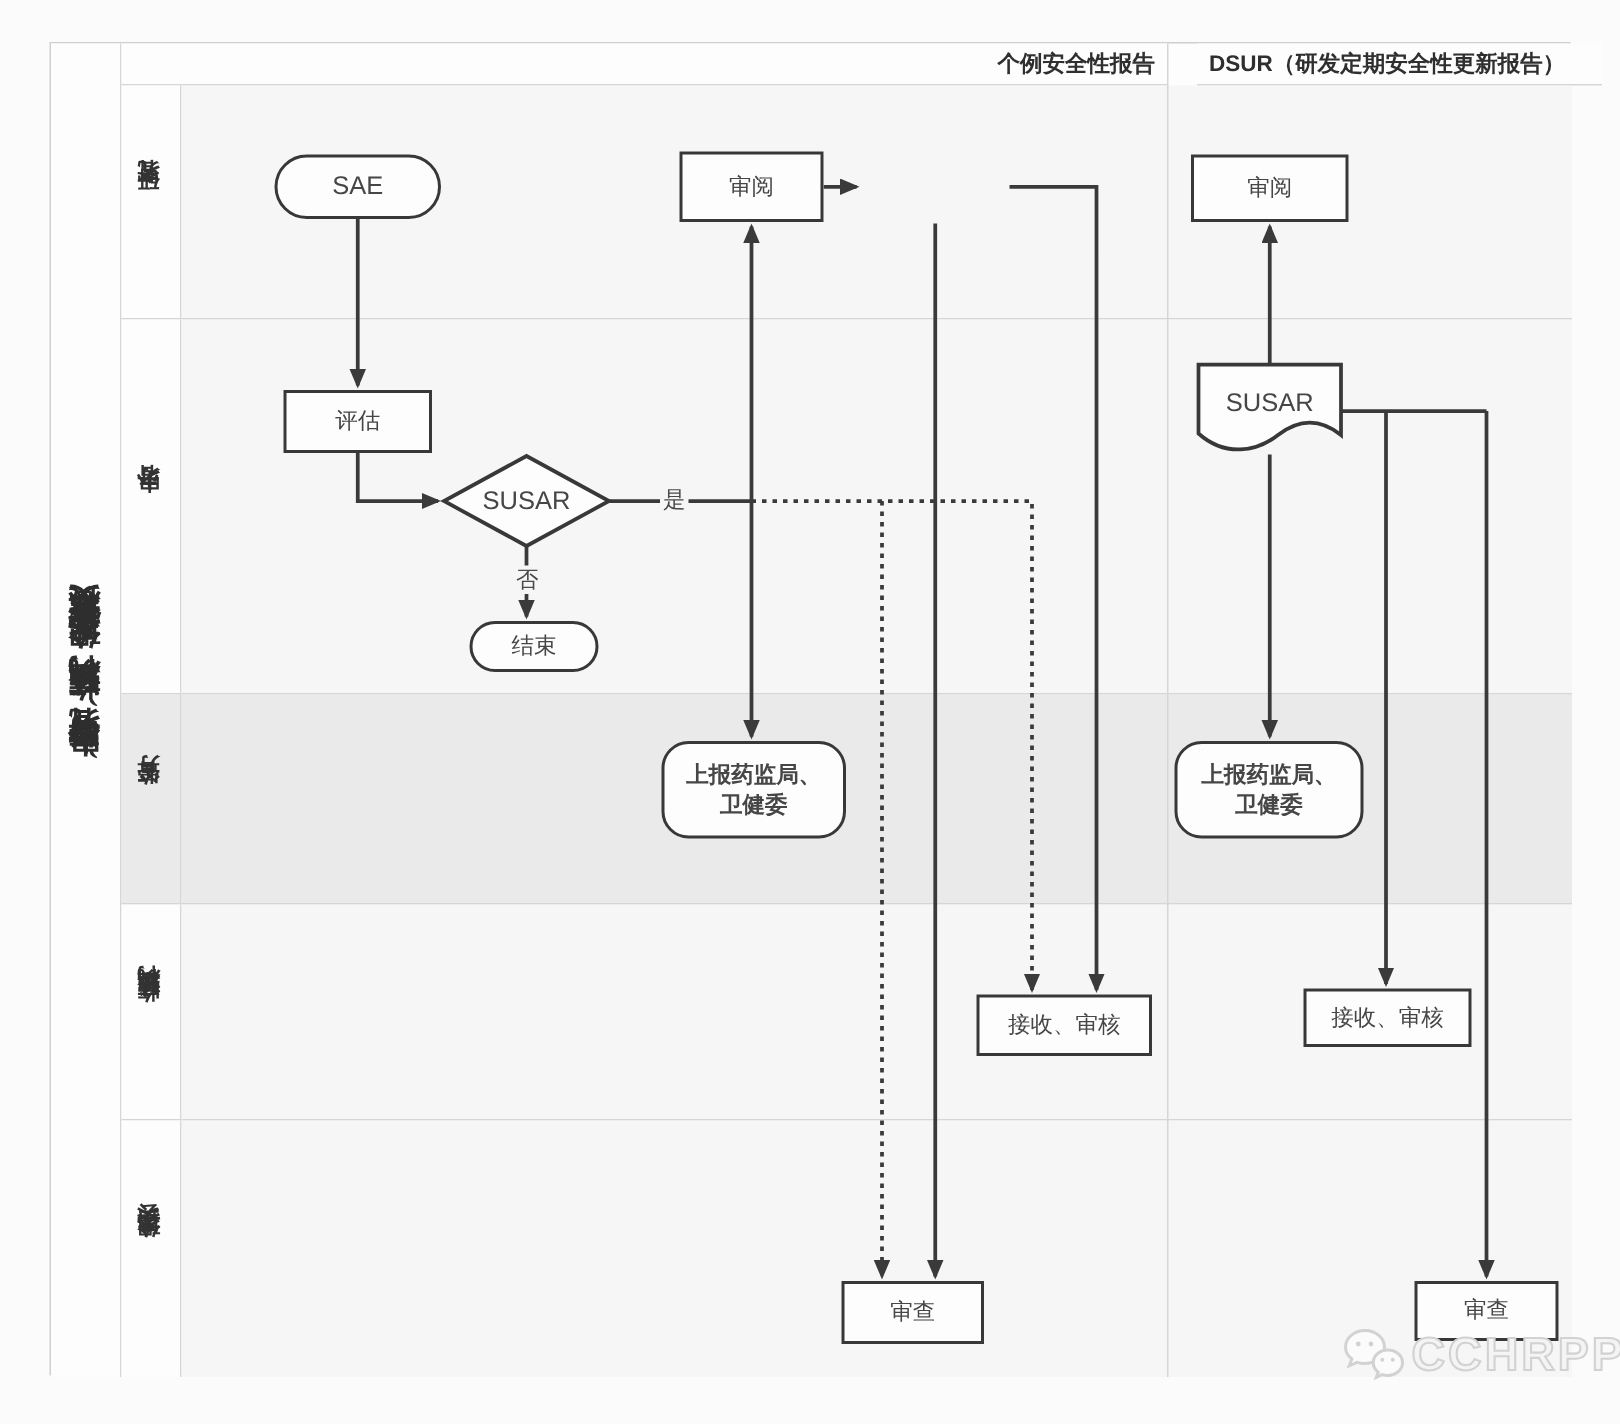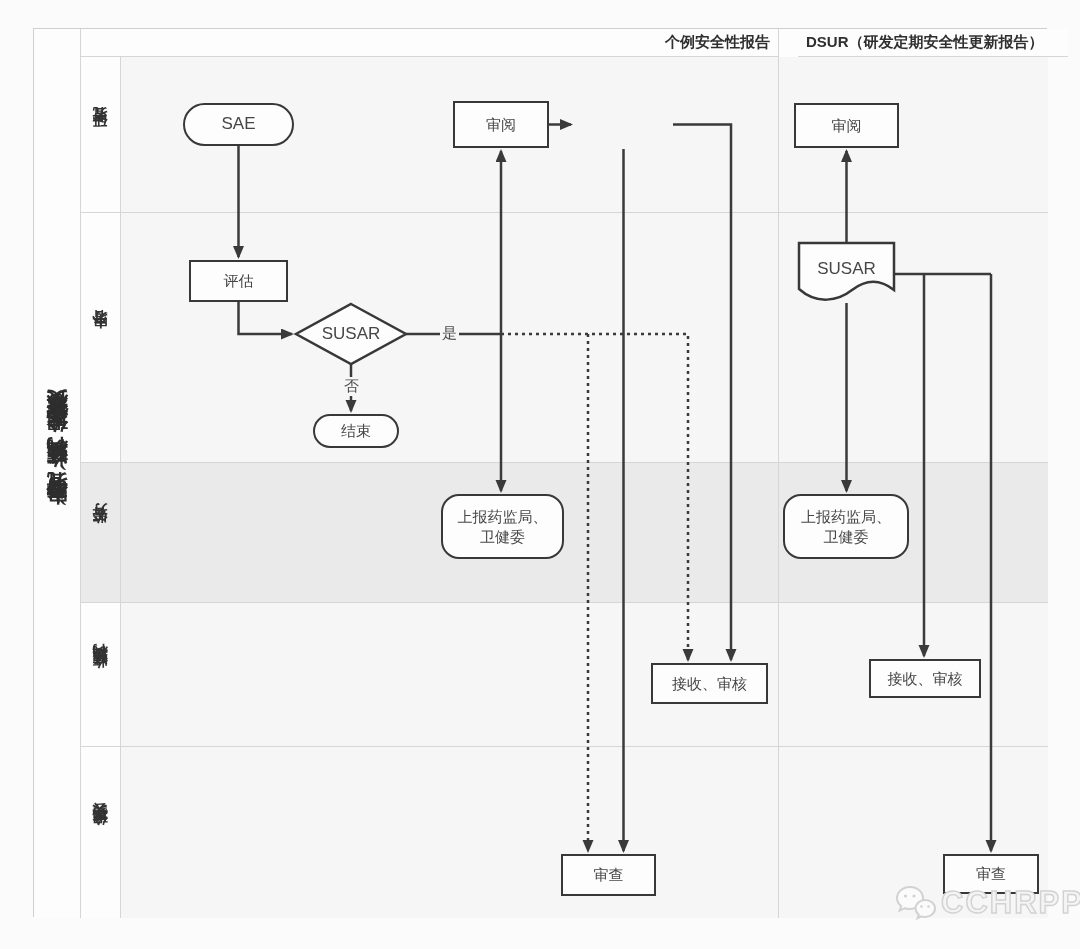--- a/index.html
+++ b/index.html
@@ -14,21 +14,21 @@
   #hdr-left { left:47px; width:697px; justify-content:flex-end; padding-right:8px; }
   #hdr-right { left:744px; width:270px; justify-content:flex-start; padding-left:8px;margin-left:20px; }
   .lane-label { left:47px; width:40px; background:#fdfdfd; border-bottom:1px solid #d6d6d6; border-right:1px solid #d6d6d6; display:flex; align-items:center; justify-content:center; }
   .lane-label .vtext { font-size:15px; }
   .lane-body { left:87px; width:927px; background:#f6f6f6; border-bottom:1px solid #d6d6d6; }
   .gray { background:#eaeaea !important; }
   #divider { position:absolute; left:744px; top:0; width:1px; height:889px; background:#d6d6d6; }
   svg#wires { position:absolute; left:0; top:0; width:1014px; height:889px; pointer-events:none; }
   .node { position:absolute; background:#fdfdfd; border:2.5px solid #383838; display:flex; align-items:center; justify-content:center; text-align:center; font-size:15px; color:#464646; line-height:1.3; z-index:3; }
   .terminator { border-radius:22px; }
-  .rounded { border-radius:18px; flex-direction:column; }
+  .rounded { border-radius:18px; flex-direction:column;font-weight:bold; }
   .plain { background:transparent; border:none; z-index:4; }
   .edge-label { position:absolute; z-index:4; font-size:15px; color:#4a4a4a; background:#f6f6f6; padding:0 2px; }
   #watermark { position:absolute; left:895px; top:885px; z-index:6; display:flex; align-items:center; }
   #wm-text { font-size:31px; font-weight:bold; letter-spacing:2px; color:#f4f4f4; -webkit-text-stroke:1.4px #d2d2d2; margin-left:4px; }
 </style>
 </head>
 <body>
 
 <div id="stage">
   <div id="frame">

